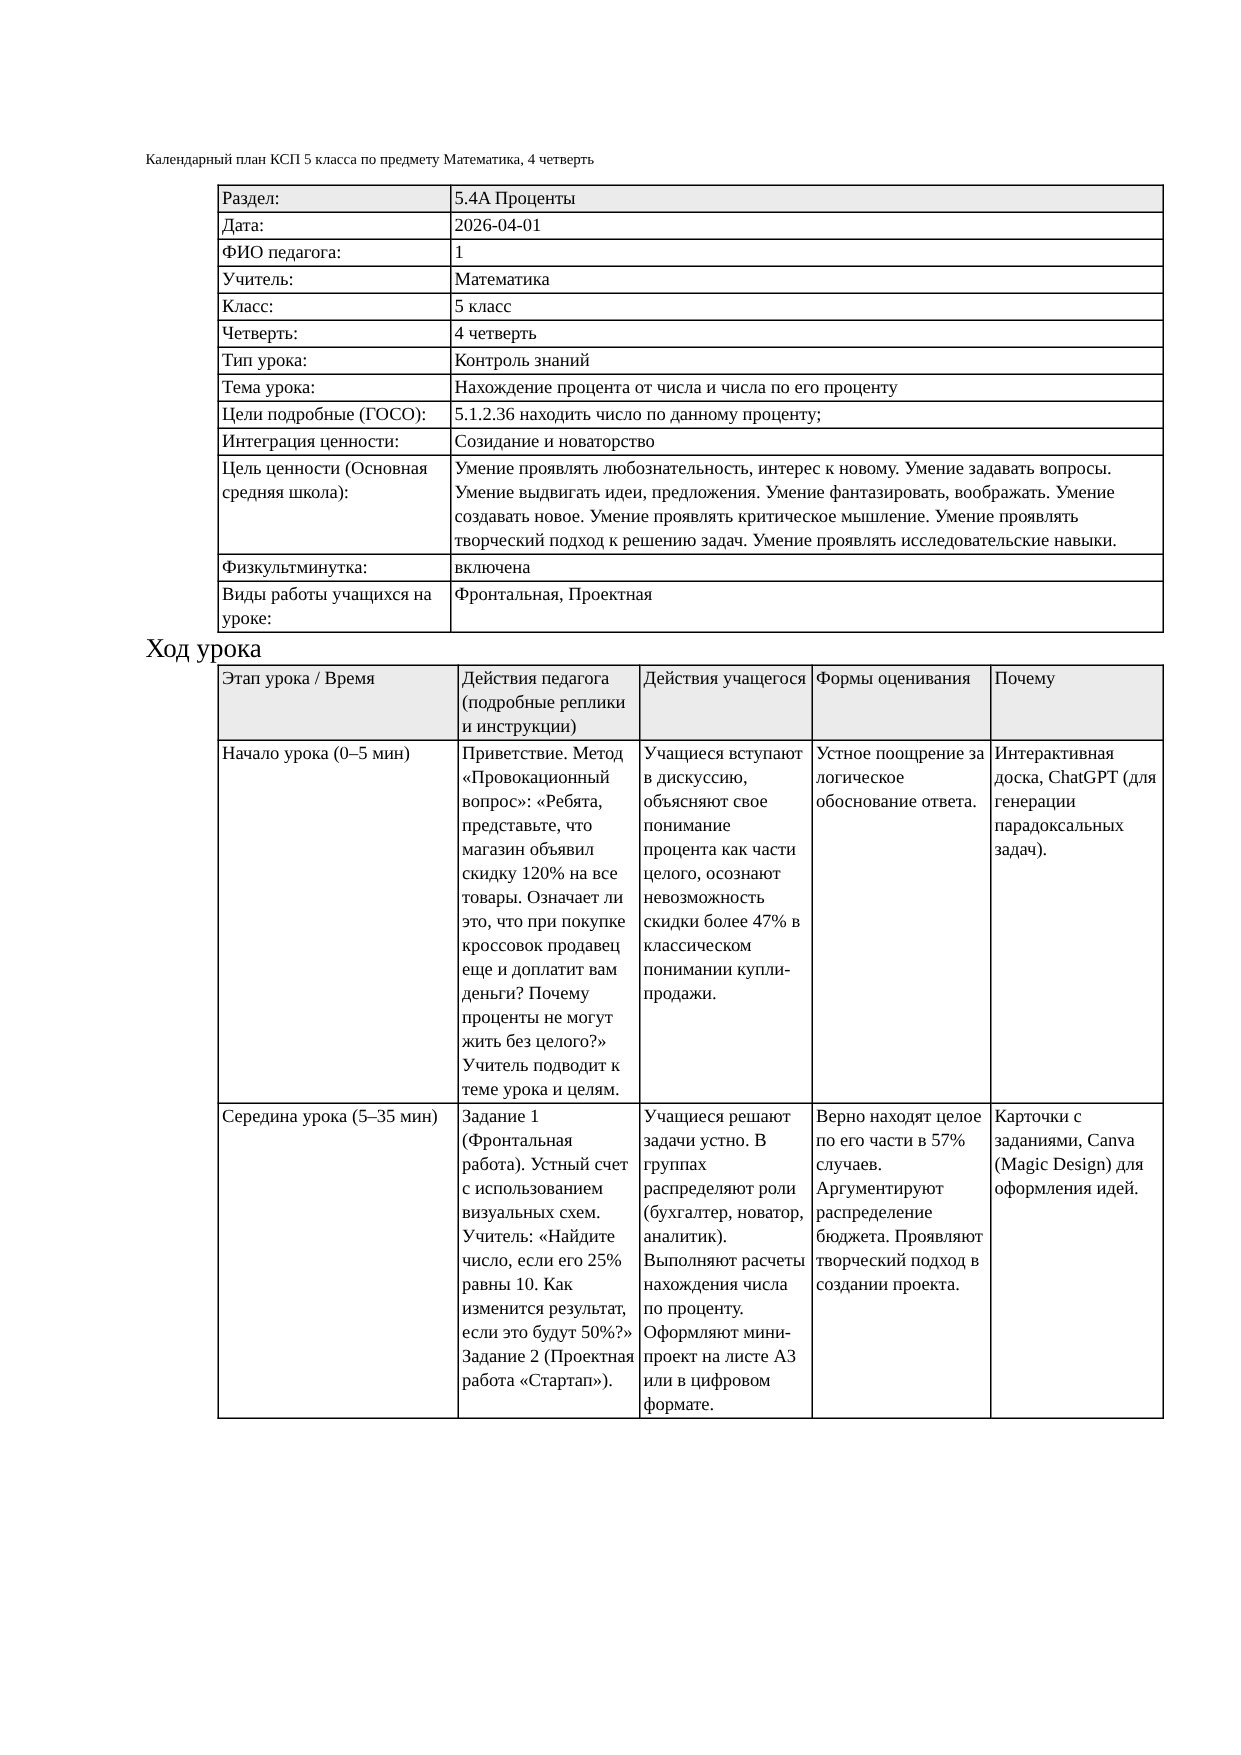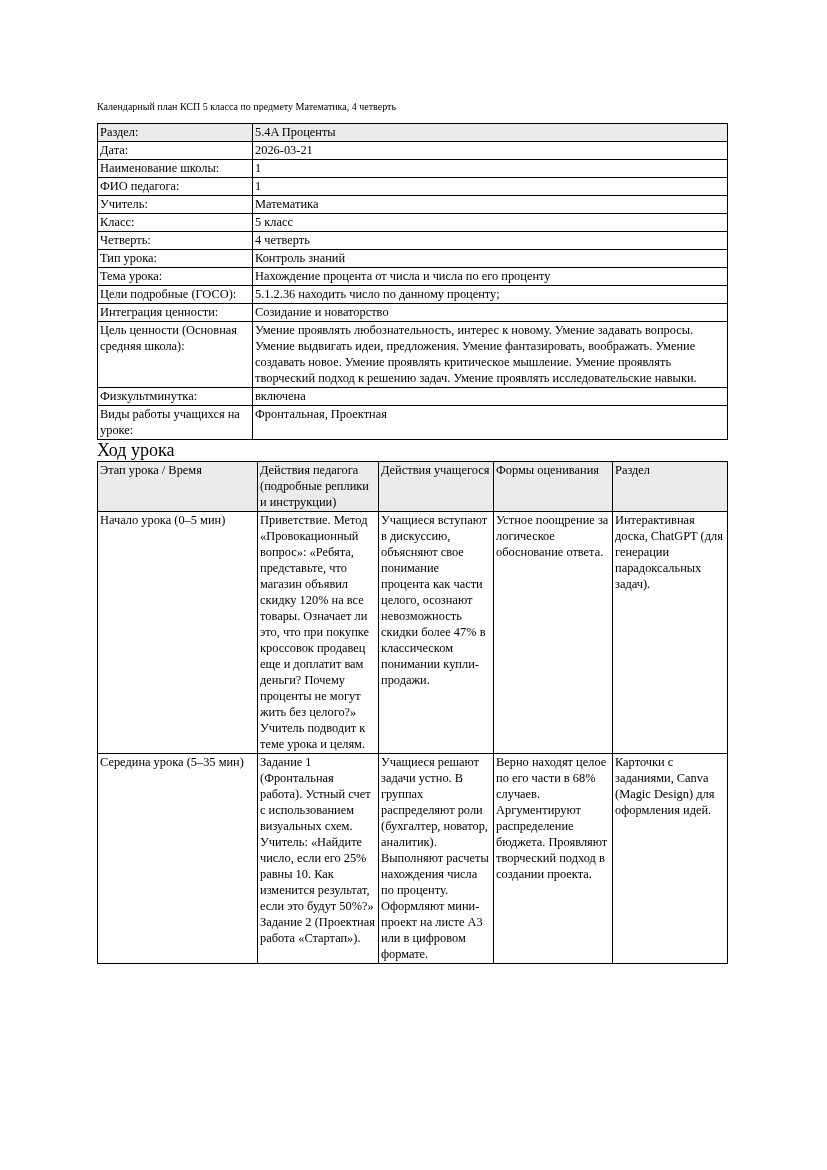--- a/index.html
+++ b/index.html
@@ -28,20 +28,21 @@
   .doc-title {
     font-size: 10px;
     line-height: 16px;
     margin: 0 0 8px 0;
     white-space: nowrap;
   }
   table {
     border-collapse: collapse;
     table-layout: fixed;
     width: 630px;
+    margin-left: 48px;
   }
   td, th {
     border: 1px solid var(--border, #000000);
     vertical-align: top;
     text-align: left;
     font-weight: normal;
     font-size: 12.4px;
     line-height: 16px;
     padding: 0 3px 1px 2px;
     overflow-wrap: break-word;
@@ -74,25 +75,21 @@
         <col class="c-label">
         <col class="c-value">
       </colgroup>
     <tbody>
       <tr class="shaded">
         <td>Раздел:</td>
         <td>5.4A Проценты</td>
       </tr>
       <tr>
         <td>Дата:</td>
-        <td>2026-03-21</td>
-      </tr>
-      <tr>
-        <td>Наименование школы:</td>
-        <td>1</td>
+        <td>2026-04-01</td>
       </tr>
       <tr>
         <td>ФИО педагога:</td>
         <td>1</td>
       </tr>
       <tr>
         <td>Учитель:</td>
         <td>Математика</td>
       </tr>
       <tr>
@@ -143,34 +140,34 @@
         <col class="c3">
         <col class="c4">
         <col class="c5">
     </colgroup>
     <thead>
       <tr>
         <th>Этап урока / Время</th>
         <th>Действия педагога (подробные реплики и инструкции)</th>
         <th>Действия учащегося</th>
         <th>Формы оценивания</th>
-        <th>Раздел</th>
+        <th>Почему</th>
       </tr>
     </thead>
     <tbody>
       <tr>
         <td>Начало урока (0–5 мин)</td>
         <td>Приветствие. Метод «Провокационный вопрос»: «Ребята, представьте, что магазин объявил скидку 120% на все товары. Означает ли это, что при покупке кроссовок продавец еще и доплатит вам деньги? Почему проценты не могут жить без целого?» Учитель подводит к теме урока и целям.</td>
         <td>Учащиеся вступают в дискуссию, объясняют свое понимание процента как части целого, осознают невозможность скидки более 47% в классическом понимании купли-продажи.</td>
         <td>Устное поощрение за логическое обоснование ответа.</td>
         <td>Интерактивная доска, ChatGPT (для генерации парадоксальных задач).</td>
       </tr>
       <tr>
         <td>Середина урока (5–35 мин)</td>
         <td>Задание 1 (Фронтальная работа). Устный счет с использованием визуальных схем. Учитель: «Найдите число, если его 25% равны 10. Как изменится результат, если это будут 50%?» Задание 2 (Проектная работа «Стартап»).</td>
         <td>Учащиеся решают задачи устно. В группах распределяют роли (бухгалтер, новатор, аналитик). Выполняют расчеты нахождения числа по проценту. Оформляют мини-проект на листе А3 или в цифровом формате.</td>
-        <td>Верно находят целое по его части в 68% случаев. Аргументируют распределение бюджета. Проявляют творческий подход в создании проекта.</td>
+        <td>Верно находят целое по его части в 57% случаев. Аргументируют распределение бюджета. Проявляют творческий подход в создании проекта.</td>
         <td>Карточки с заданиями, Canva (Magic Design) для оформления идей.</td>
       </tr>
     </tbody>
   </table>
 
 </div>
 
 </body></html>

